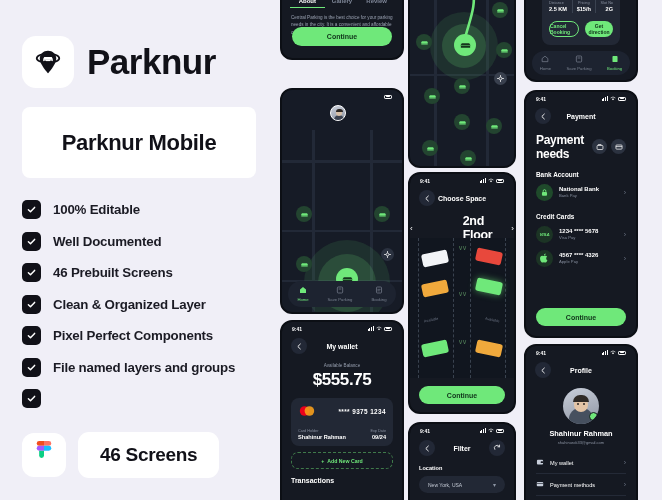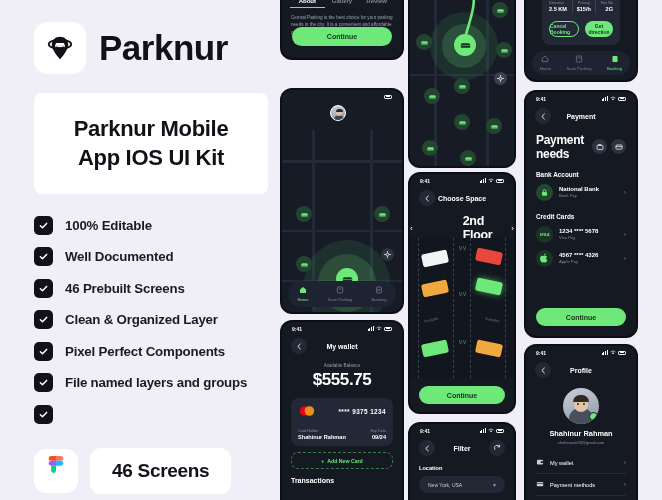--- a/index.html
+++ b/index.html
@@ -7,22 +7,22 @@
     width: 662px; height: 500px;
     overflow: hidden;
     font-family: "Liberation Sans", sans-serif;
   }
   body { background: #f0eff7; position: relative; }
 
   .stage { position: absolute; inset: 0; }
 
   
   .left-panel {
-    position: absolute; left: 16px; top: 0; width: 270px; height: 476px;
-    padding: 22px 18px;
+    position: absolute; left: 4px; top: 0; width: 270px; height: 476px;
+    padding: 36px 18px;
   }
   .brand-row { display: flex; align-items: center; gap: 13px; }
   .brand-logo {
     width: 52px; height: 52px; border-radius: 14px; background: #ffffff;
     display: flex; align-items: center; justify-content: center; flex: 0 0 auto;
   }
   .brand-name {
     font-size: 35px; font-weight: bold; color: #111118; letter-spacing: -0.5px;
   }
   .title-card {
@@ -168,21 +168,20 @@
           <path d="M15 13.4h10l1.6 3H13.4z" fill="#fff"></path>
           <circle cx="16" cy="19.4" r="1.4" fill="#111118"></circle>
           <circle cx="24" cy="19.4" r="1.4" fill="#111118"></circle>
         </svg>
       </div>
       <div class="brand-name">Parknur</div>
     </div>
 
     <div class="title-card">
       <div class="t">Parknur Mobile</div>
-      <div class="t">App IOS UI Kit</div>
     </div>
 
     <div class="features">
       <div class="feature">
         <span class="check">
             <svg width="11" height="11" viewBox="0 0 12 12">
               <path d="M2.6 6.2l2.3 2.3 4.5-4.8" fill="none" stroke="#fff" stroke-width="1.6" stroke-linecap="round" stroke-linejoin="round"></path>
             </svg>
           </span>
         <span class="feature-label">100% Editable</span>

